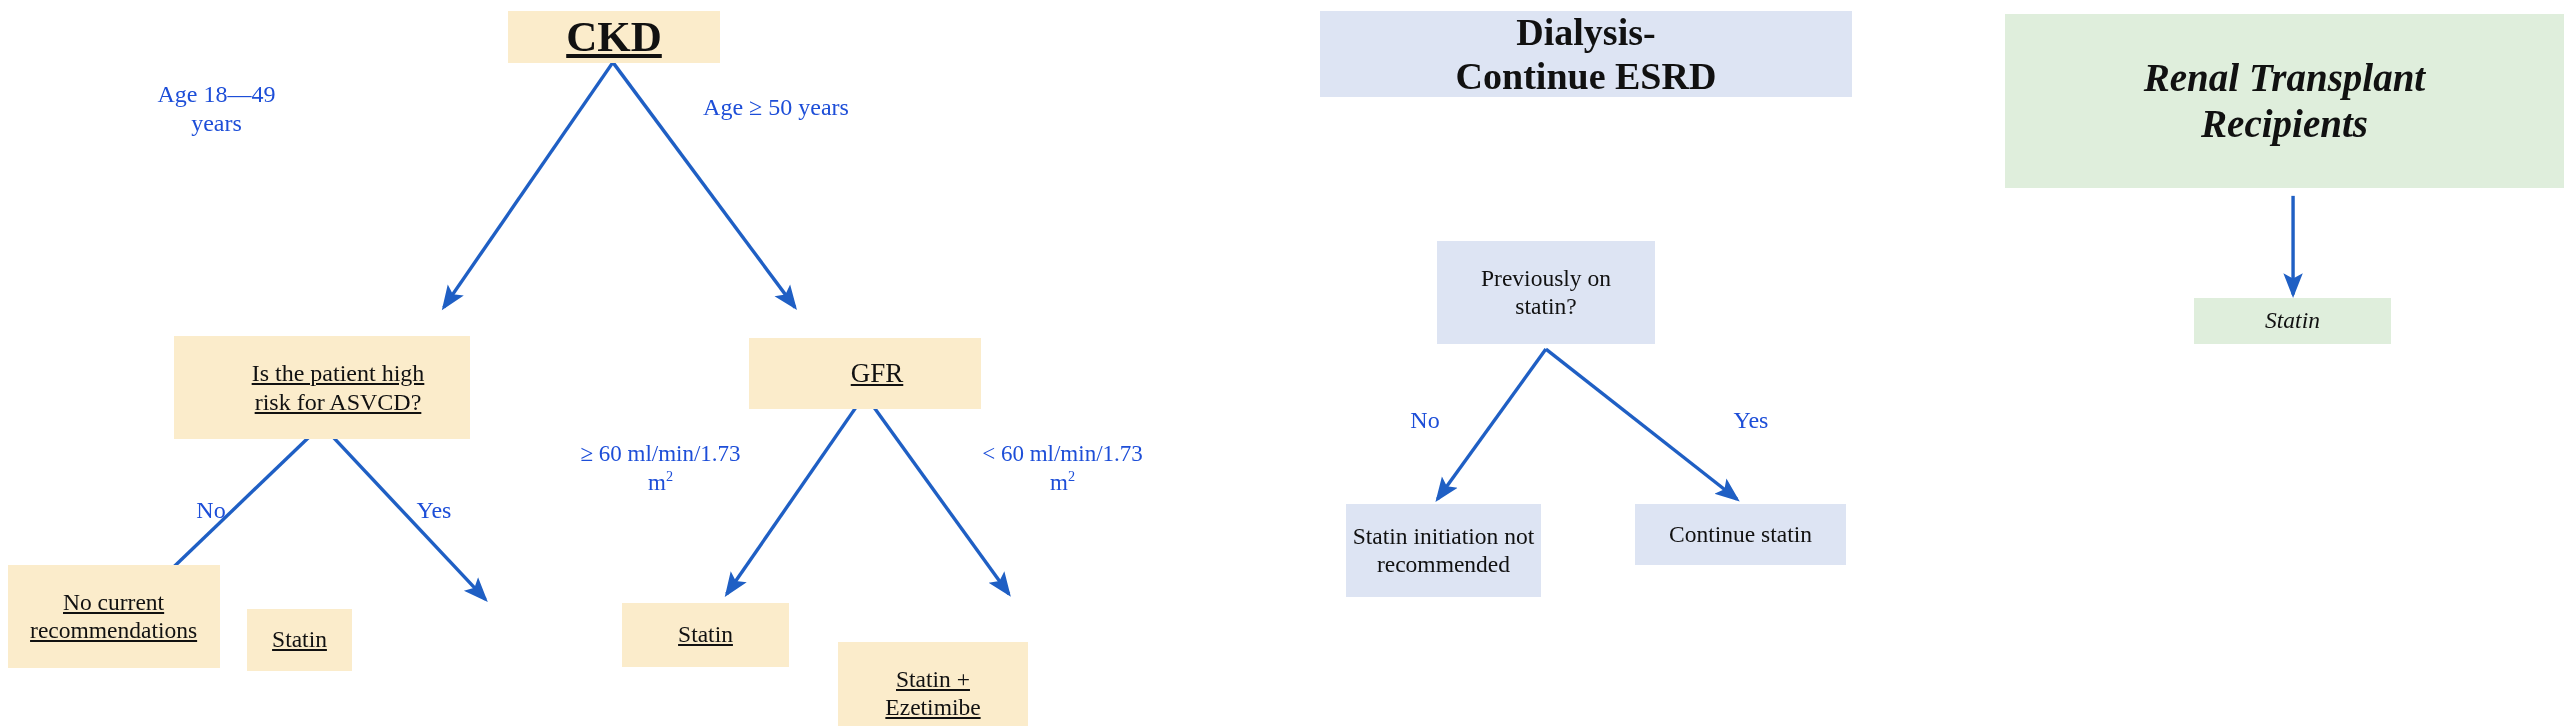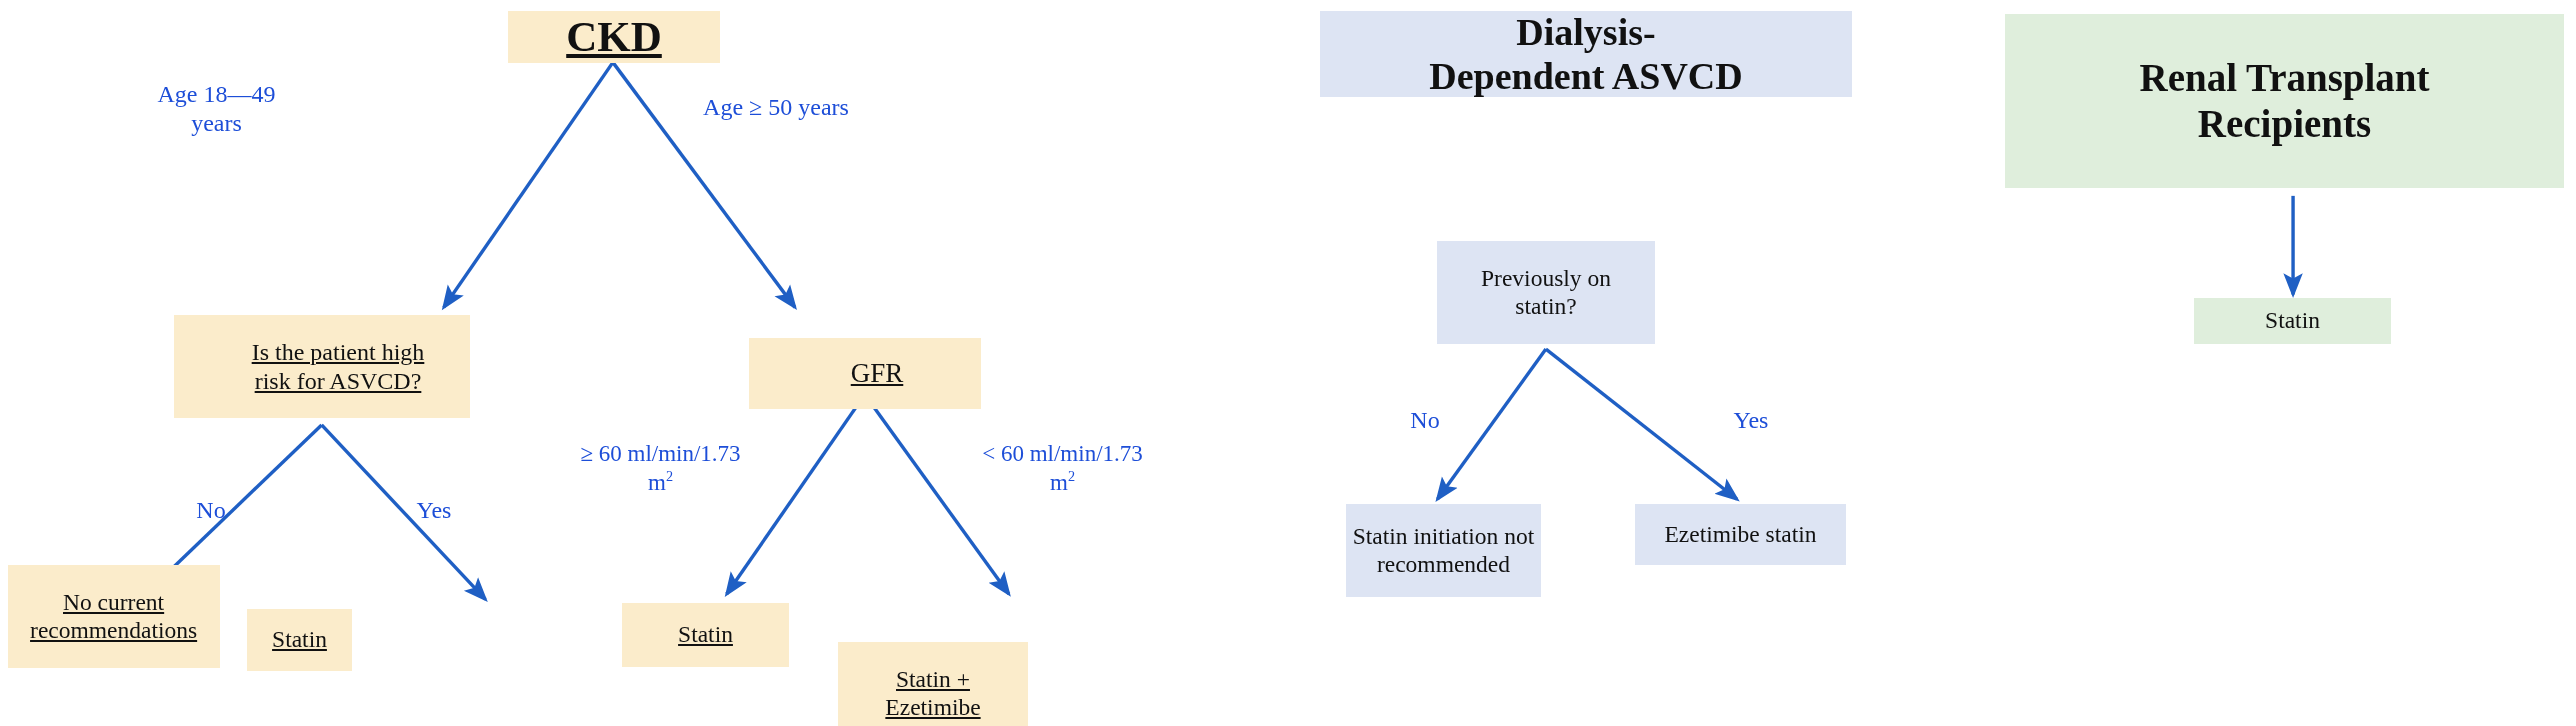--- a/index.html
+++ b/index.html
@@ -24,21 +24,21 @@
     justify-content: center;
     text-align: center;
     line-height: 1.18;
     white-space: pre-line;
   }
   .title-box {
     font-weight: bold;
   }
   .tan  { background: #fbeccb; text-decoration: underline; }
   .blue { background: #dde4f3; }
-  .green{ background: #dfeedc; }
+  .green{ background: #dfeedc; font-style: italic; }
 
   .edge-label {
     position: absolute;
     text-align: center;
     line-height: 1.2;
     white-space: pre-line;
     color: #1d4ed8;
   }
   svg.connectors {
     position: absolute;
@@ -75,21 +75,21 @@
     <line x1="3023" y1="258" x2="3023" y2="388" stroke="#1f5fc4" stroke-width="4.5" marker-end="url(#ah)"></line>
   </svg>
 
   <div class="box tan title-box" style="left:508px; top:11.4px; width:212px; height:52px; font-size:43px;">CKD</div>
 
   <div class="edge-label" style="left:114px; top:80px; width:205px; font-size:24px;">Age 18—49
 years</div>
 
   <div class="edge-label" style="left:666px; top:93px; width:220px; font-size:24px;">Age ≥ 50 years</div>
 
-  <div class="box tan" style="left:174px; top:315px; width:296px; height:103px; font-size:24px;padding-left:32px;">Is the patient high
+  <div class="box tan" style="left:174px; top:336px; width:296px; height:103px; font-size:24px;padding-left:32px;">Is the patient high
 risk for ASVCD?</div>
 
   <div class="box tan" style="left:749px; top:338px; width:232px; height:71px; font-size:27px;padding-left:24px;">GFR</div>
 
   <div class="edge-label" style="left:173px; top:496px; width:76px; font-size:24px;">No</div>
 
   <div class="edge-label" style="left:396px; top:496px; width:76px; font-size:24px;">Yes</div>
 
   <div class="edge-label" style="left:558px; top:440px; width:205px; font-size:23px;">≥ 60 ml/min/1.73<br>m<sup style="font-size:0.62em; vertical-align:super;">2</sup></div>
 
@@ -99,33 +99,33 @@
 recommendations</div>
 
   <div class="box tan" style="left:247px; top:609px; width:105px; height:62px; font-size:23.5px;">Statin</div>
 
   <div class="box tan" style="left:622px; top:603px; width:167px; height:64px; font-size:23.5px;">Statin</div>
 
   <div class="box tan" style="left:838px; top:603px; width:190px; height:103px; font-size:23.5px;margin-top:39px;">Statin +
 Ezetimibe</div>
 
   <div class="box blue title-box" style="left:1320px; top:11.4px; width:532px; height:86px; font-size:38px;">Dialysis-
-Dependent ASVCD</div>
+Continue ESRD</div>
 
   <div class="box blue" style="left:1437px; top:241px; width:218px; height:103px; font-size:23.5px;">Previously on
 statin?</div>
 
   <div class="edge-label" style="left:1387px; top:406px; width:76px; font-size:24px;">No</div>
 
   <div class="edge-label" style="left:1713px; top:406px; width:76px; font-size:24px;">Yes</div>
 
   <div class="box blue" style="left:1346px; top:504px; width:195px; height:93px; font-size:23.5px;">Statin initiation not
 recommended</div>
 
-  <div class="box blue" style="left:1635px; top:504px; width:211px; height:61px; font-size:23.5px;">Ezetimibe statin</div>
+  <div class="box blue" style="left:1635px; top:504px; width:211px; height:61px; font-size:23.5px;">Continue statin</div>
 
   <div class="box green title-box" style="left:2005px; top:13.7px; width:559px; height:174px; font-size:39px;">Renal Transplant
 Recipients</div>
 
   <div class="box green" style="left:2194px; top:298px; width:197px; height:46px; font-size:23.5px;">Statin</div>
 
 </div>
 
 
 </body></html>

